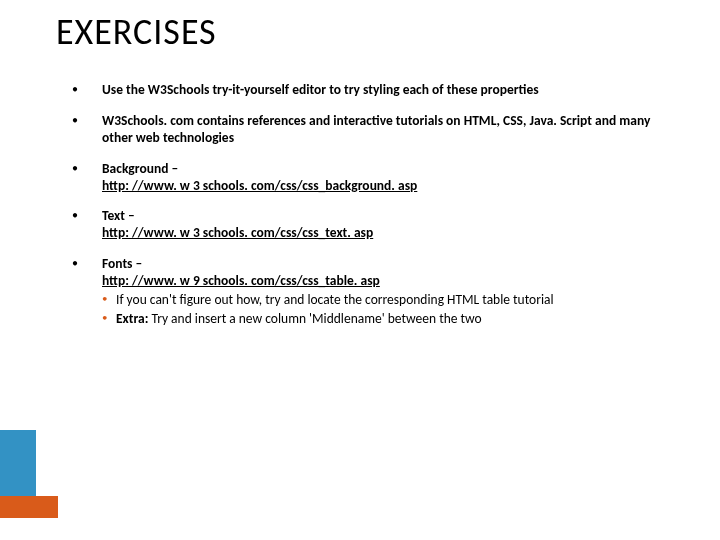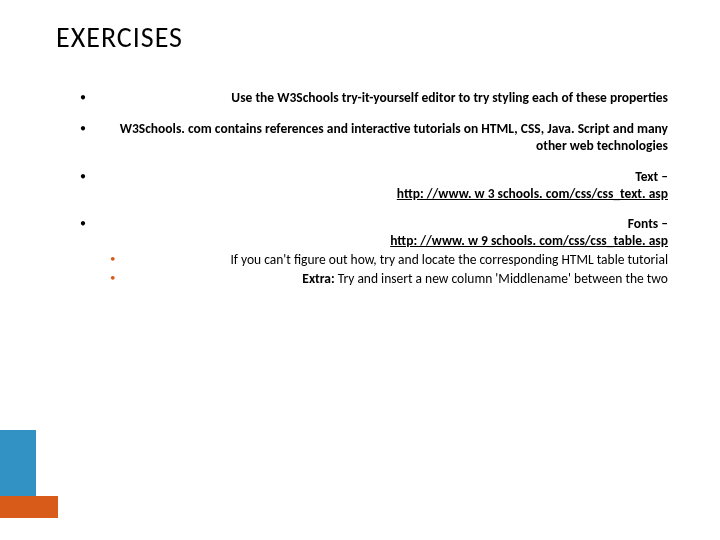--- a/index.html
+++ b/index.html
@@ -6,33 +6,33 @@
   body{
     width:720px;height:540px;
     background:#fff;
     font-family:"Calibri","Segoe UI",sans-serif;
     color:#000;
     position:relative;
     overflow:hidden;
   }
   .title{
     position:absolute;
-    left:56px;top:20px;
-    font-size:28px;
+    left:56px;top:10px;
+    font-size:36px;
     letter-spacing:1px;
   }
   .content{
     position:absolute;
     left:68px;top:78px;right:40px;
     font-size:13.5px;
     line-height:1.25;
   }
   ul.lvl1{
     list-style:none;
-    margin:12px;padding:0;text-align:right;
+    margin:4px;padding:0;
   }
   ul.lvl1 > li{
     position:relative;
     padding-left:30px;
     margin-bottom:14px;
   }
   ul.lvl1 > li::before{
     content:"•";
     position:absolute;
     left:0;top:0;
@@ -83,20 +83,24 @@
     <li>
       <span class="b">Use the W3Schools try-it-yourself editor to try styling each of these properties</span>
     </li>
 
     <li>
       <span>
         <span class="b u">W3Schools. com</span><span class="b"> contains references and interactive tutorials on HTML, CSS, Java. Script and many other web technologies</span>
       </span>
     </li>
 
+    <li>
+      <span class="b">Background – </span><br>
+      <span class="b link">http: //www. w 3 schools. com/css/css_background. asp</span>
+    </li>
 
     <li>
       <span class="b">Text – </span><br>
       <span class="b link">http: //www. w 3 schools. com/css/css_text. asp</span>
     </li>
 
 
     <li>
       <span class="b">Fonts – </span><br>
       <span class="b link">http: //www. w 9 schools. com/css/css_table. asp</span>

